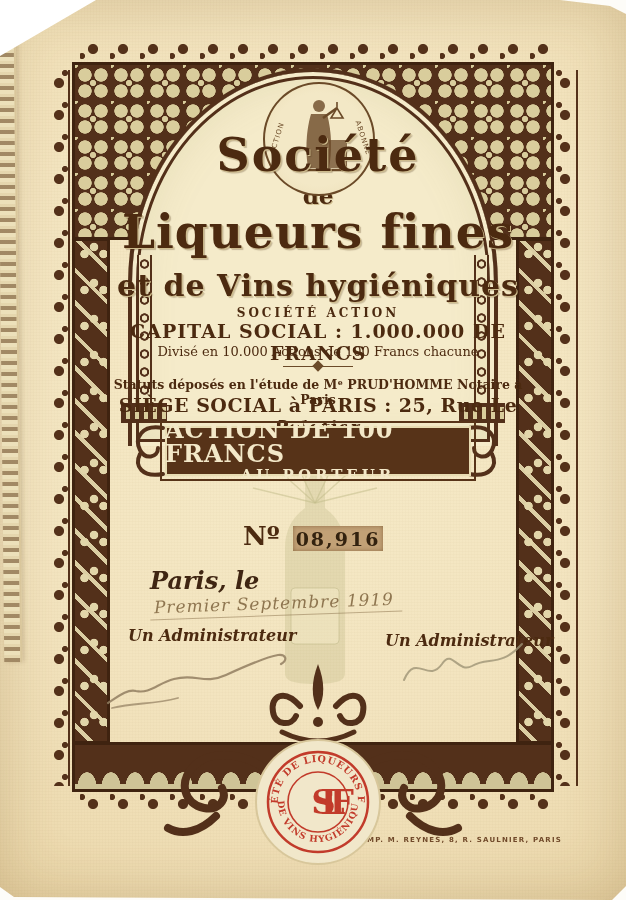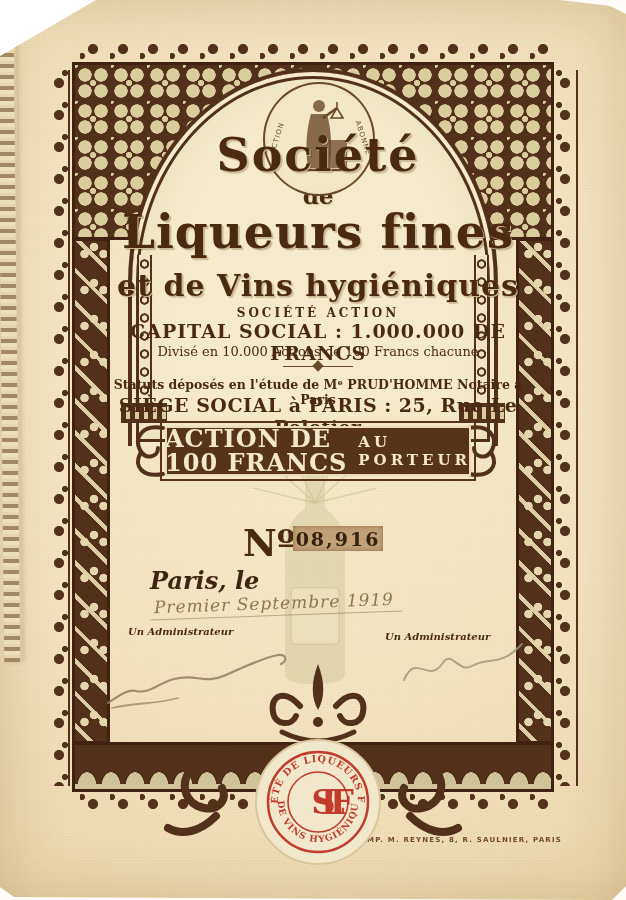--- a/index.html
+++ b/index.html
@@ -107,39 +107,39 @@
   .divider{position:absolute;left:283px;top:362px;width:70px;height:8px;}
   .divider::before{content:"";position:absolute;left:0;top:4px;width:70px;height:1px;background:#6b4a28;}
   .divider::after{content:"";position:absolute;left:31px;top:0;width:8px;height:8px;background:#6b4a28;
     transform:rotate(45deg);}
   .d-statuts{top:377px;font-size:12.5px;font-weight:bold;}
   .d-siege{top:394px;font-size:19px;font-weight:bold;letter-spacing:.5px;}
 
   .banner{position:absolute;left:165px;top:426px;width:306px;height:50px;z-index:6;
     background:#573318;outline:2px solid #573318;outline-offset:3px;
     box-shadow:inset 0 0 0 2px #e8dcb2,inset 0 0 0 4px #573318;
-    display:flex;flex-direction:row;align-items:center;justify-content:center;color:#f3e8c8;}
+    display:flex;flex-direction:column;align-items:center;justify-content:center;color:#f3e8c8;}
   .banner .b1{font-size:24px;font-weight:bold;letter-spacing:1px;line-height:1;}
   .banner .b2{font-size:15px;font-weight:bold;letter-spacing:4px;line-height:1.2;}
   .bflour{position:absolute;top:420px;z-index:6;}
   .bflour-l{left:130px;} .bflour-r{left:466px;transform:scaleX(-1);}
 
   .liberation{top:505px;font-size:11.5px;font-weight:bold;letter-spacing:3px;color:#5c3a1c;}
-  .num-label{position:absolute;left:243px;top:521px;font-size:37px;font-weight:bold;color:#4c2a10;}
+  .num-label{position:absolute;left:243px;top:521px;font-size:26px;font-weight:bold;color:#4c2a10;}
   .num-strip{position:absolute;left:293px;top:526px;width:90px;height:25px;background:#c2a176;
     box-shadow:inset 0 0 4px rgba(90,55,20,.5);display:flex;align-items:center;justify-content:center;}
   .num-strip span{font-size:19px;font-weight:bold;letter-spacing:2px;color:#33220f;}
 
   .dateline{position:absolute;left:150px;top:566px;width:330px;}
   .paris{font-style:italic;font-weight:bold;font-size:24px;color:#3f2512;}
   .date-hand{font-style:italic;font-size:17px;letter-spacing:1px;color:rgba(125,98,60,.85);
     border-bottom:1px solid rgba(125,98,60,.45);padding:0 8px 2px 4px;display:inline-block;
     transform:rotate(-2deg) translateY(-2px);}
 
-  .admin{position:absolute;top:626px;font-style:italic;font-weight:bold;font-size:10px;color:#4c2a10;text-align:center;}
+  .admin{position:absolute;top:626px;font-style:italic;font-weight:bold;font-size:16px;color:#4c2a10;text-align:center;}
   .admin-left{left:128px;} .admin-right{left:385px;top:631px;}
   .sig{position:absolute;}
   .sig-left{left:100px;top:645px;} .sig-right{left:398px;top:638px;}
 
   .crown-orn{position:absolute;left:262px;top:660px;z-index:6;}
   .seal-wings{position:absolute;left:160px;top:738px;z-index:6;}
   .seal{position:absolute;left:254px;top:738px;z-index:7;}
 
   .imprint{position:absolute;right:64px;top:836px;font-family:"DejaVu Sans",sans-serif;
     font-size:7px;font-weight:bold;letter-spacing:1.2px;color:#70492a;}

